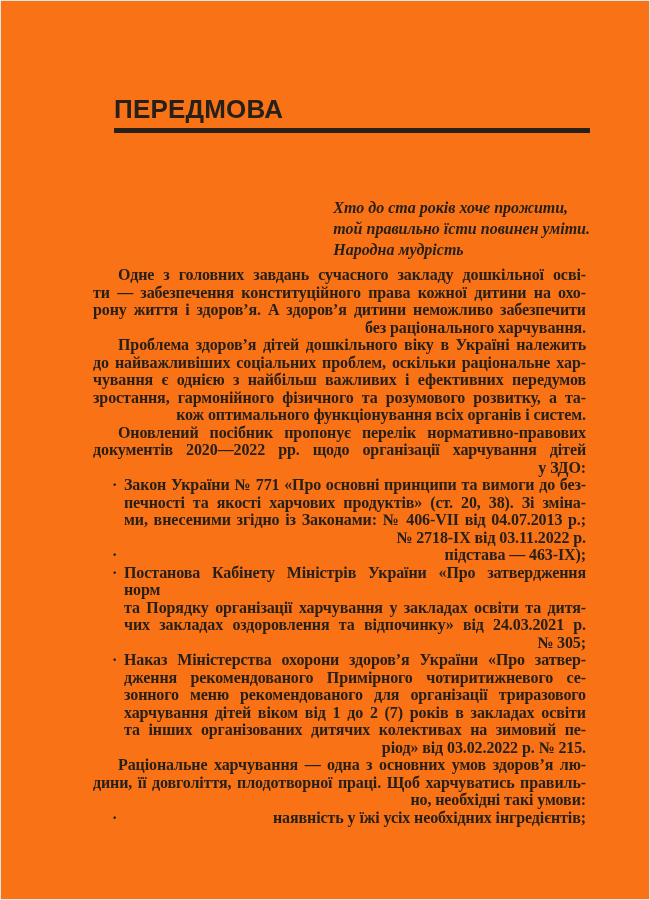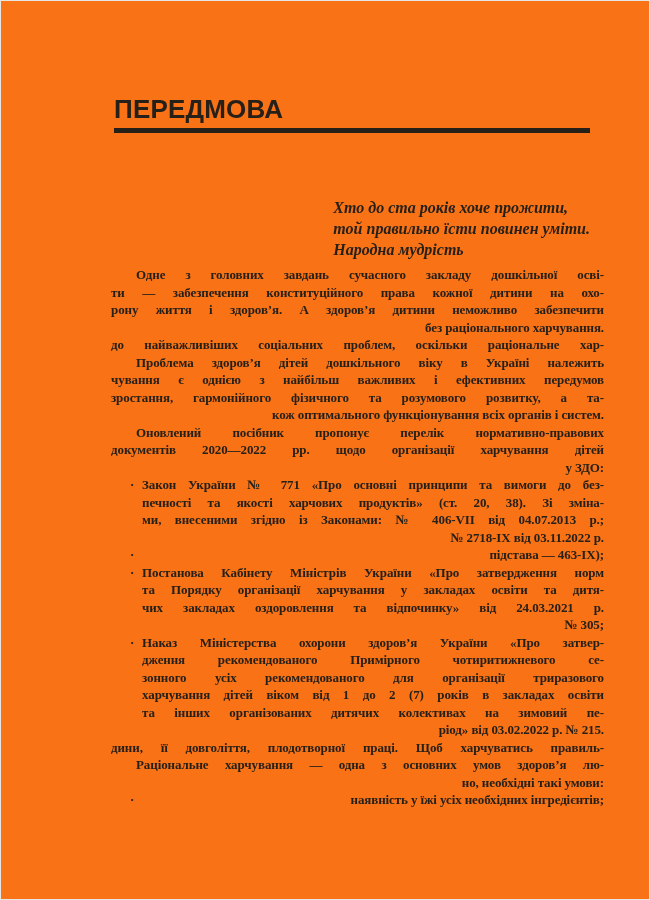--- a/index.html
+++ b/index.html
@@ -45,26 +45,26 @@
     font-style: italic;
     font-weight: 700;
     font-size: 16px;
     line-height: 21px;
     color: #262019;
   }
 
   
   .bodytext {
     position: absolute;
-    left: 111px;
+    left: 93px;
     top: 266px;
     width: 493px;
     font-family: "Liberation Serif", serif;
     font-weight: 700;
-    font-size: 13px;
+    font-size: 16px;
     line-height: 17.5px;
     letter-spacing: -0.1px;
     color: #262019;
   }
   .block { position: relative; }
   .block.bullet { padding-left: 31px; }
   .block.bullet .marker {
     position: absolute;
     left: 19px;
     top: 0;
@@ -91,22 +91,22 @@
   </div>
 
   <div class="bodytext">
       <div class="block paragraph">
         <div class="line just indent">Одне з головних завдань сучасного закладу дошкільної осві-</div>
         <div class="line just">ти — забезпечення конституційного права кожної дитини на охо-</div>
         <div class="line just">рону життя і здоров’я. А здоров’я дитини неможливо забезпечити</div>
         <div class="line">без раціонального харчування.</div>
       </div>
       <div class="block paragraph">
+        <div class="line just indent">Проблема здоров’я дітей дошкільного віку в Україні належить</div>
         <div class="line just">до найважливіших соціальних проблем, оскільки раціональне хар-</div>
-        <div class="line just indent">Проблема здоров’я дітей дошкільного віку в Україні належить</div>
         <div class="line just">чування є однією з найбільш важливих і ефективних передумов</div>
         <div class="line just">зростання, гармонійного фізичного та розумового розвитку, а та-</div>
         <div class="line">кож оптимального функціонування всіх органів і систем.</div>
       </div>
       <div class="block paragraph">
         <div class="line just indent">Оновлений посібник пропонує перелік нормативно-правових</div>
         <div class="line just">документів 2020—2022 рр. щодо організації харчування дітей</div>
         <div class="line">у ЗДО:</div>
       </div>
       <div class="block bullet">
@@ -124,28 +124,28 @@
         <span class="marker">·</span>
         <div class="line just">Постанова Кабінету Міністрів України «Про затвердження норм</div>
         <div class="line just">та Порядку організації харчування у закладах освіти та дитя-</div>
         <div class="line just">чих закладах оздоровлення та відпочинку» від 24.03.2021 р.</div>
         <div class="line">№ 305;</div>
       </div>
       <div class="block bullet">
         <span class="marker">·</span>
         <div class="line just">Наказ Міністерства охорони здоров’я України «Про затвер-</div>
         <div class="line just">дження рекомендованого Примірного чотиритижневого се-</div>
-        <div class="line just">зонного усіх рекомендованого для організації триразового</div>
+        <div class="line just">зонного меню рекомендованого для організації триразового</div>
         <div class="line just">харчування дітей віком від 1 до 2 (7) років в закладах освіти</div>
         <div class="line just">та інших організованих дитячих колективах на зимовий пе-</div>
         <div class="line">ріод» від 03.02.2022 р. № 215.</div>
       </div>
       <div class="block paragraph">
+        <div class="line just indent">Раціональне харчування — одна з основних умов здоров’я лю-</div>
         <div class="line just">дини, її довголіття, плодотворної праці. Щоб харчуватись правиль-</div>
-        <div class="line just indent">Раціональне харчування — одна з основних умов здоров’я лю-</div>
         <div class="line">но, необхідні такі умови:</div>
       </div>
       <div class="block bullet">
         <span class="marker">·</span>
         <div class="line">наявність у їжі усіх необхідних інгредієнтів;</div>
       </div>
     </div>
 
 </div>
 

